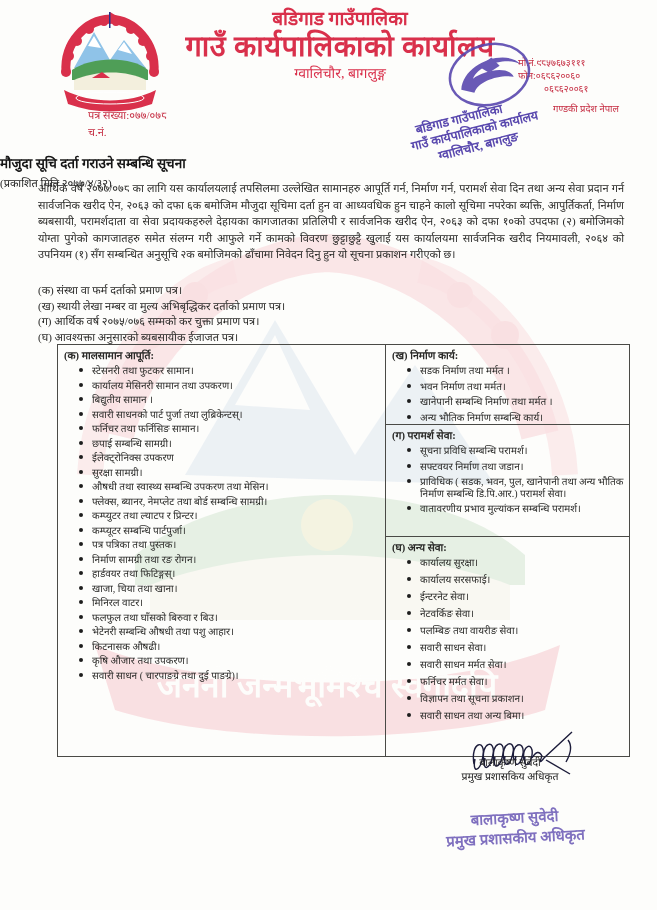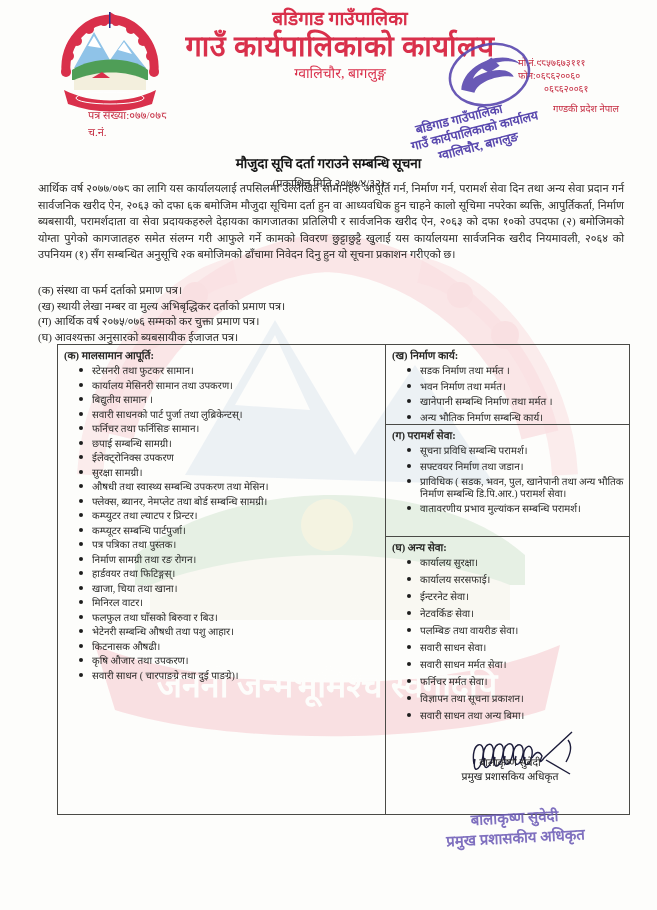--- a/index.html
+++ b/index.html
@@ -18,27 +18,27 @@
   .head-line2{font-size:29px;font-weight:bold;line-height:32px;letter-spacing:.5px;}
   .head-line3{font-size:14px;line-height:20px;margin-top:2px;}
   .contacts{position:absolute;left:518px;top:57px;width:136px;color:#c62f44;font-size:9.5px;line-height:13px;}
   .contacts .c2{margin-top:0;}
   .contacts .c3{padding-left:26px;}
   .contacts .c4{margin-top:7px;text-align:center;font-size:9.5px;}
   .refblock{position:absolute;left:88px;top:107px;color:#c62f44;font-size:11px;line-height:17px;}
   
   .stamp-top{position:absolute;left:396px;top:50px;width:170px;height:112px;transform:rotate(-14deg);transform-origin:40% 60%;}
   
-  .title-wrap{position:absolute;left:0;top:154px;width:657px;text-align:center;}
+  .title-wrap{position:absolute;left:0;top:154px;width:657px;}
   .doc-title{font-size:13.5px;font-weight:bold;color:#151515;}
   .doc-subtitle{font-size:11px;margin-top:3px;color:#222;}
   .body-par{position:absolute;left:38px;top:180px;width:586px;font-size:11px;line-height:16.6px;text-align:justify;}
   .reqs{position:absolute;left:38px;top:283px;width:560px;font-size:11px;line-height:15.6px;}
   
-  .tbl{position:absolute;left:57px;top:344px;width:573px;height:471px;border:1px solid #4a4a46;display:flex;box-sizing:border-box;}
+  .tbl{position:absolute;left:57px;top:344px;width:573px;height:413px;border:1px solid #4a4a46;display:flex;box-sizing:border-box;}
   .col-left{width:328px;border-right:1px solid #4a4a46;box-sizing:border-box;padding:3px 4px 0 6px;}
   .col-right{flex:1;display:flex;flex-direction:column;box-sizing:border-box;justify-content:flex-end;}
   .cell{box-sizing:border-box;padding:3px 4px 0 6px;}
   .cell-b{height:80px;border-bottom:1px solid #4a4a46;}
   .cell-c{height:112px;border-bottom:1px solid #4a4a46;}
   .cell-d{flex:1;}
   .grp-head{font-size:10.5px;font-weight:bold;margin-bottom:3px;}
   .bullet-item{display:flex;align-items:flex-start;font-size:10px;line-height:11.5px;}
   .dot{width:4px;height:4px;border-radius:50%;background:#1d1d1d;margin:3px 9px 0 15px;flex:none;}
   .supplies-list .bullet-item{margin-bottom:3px;}

